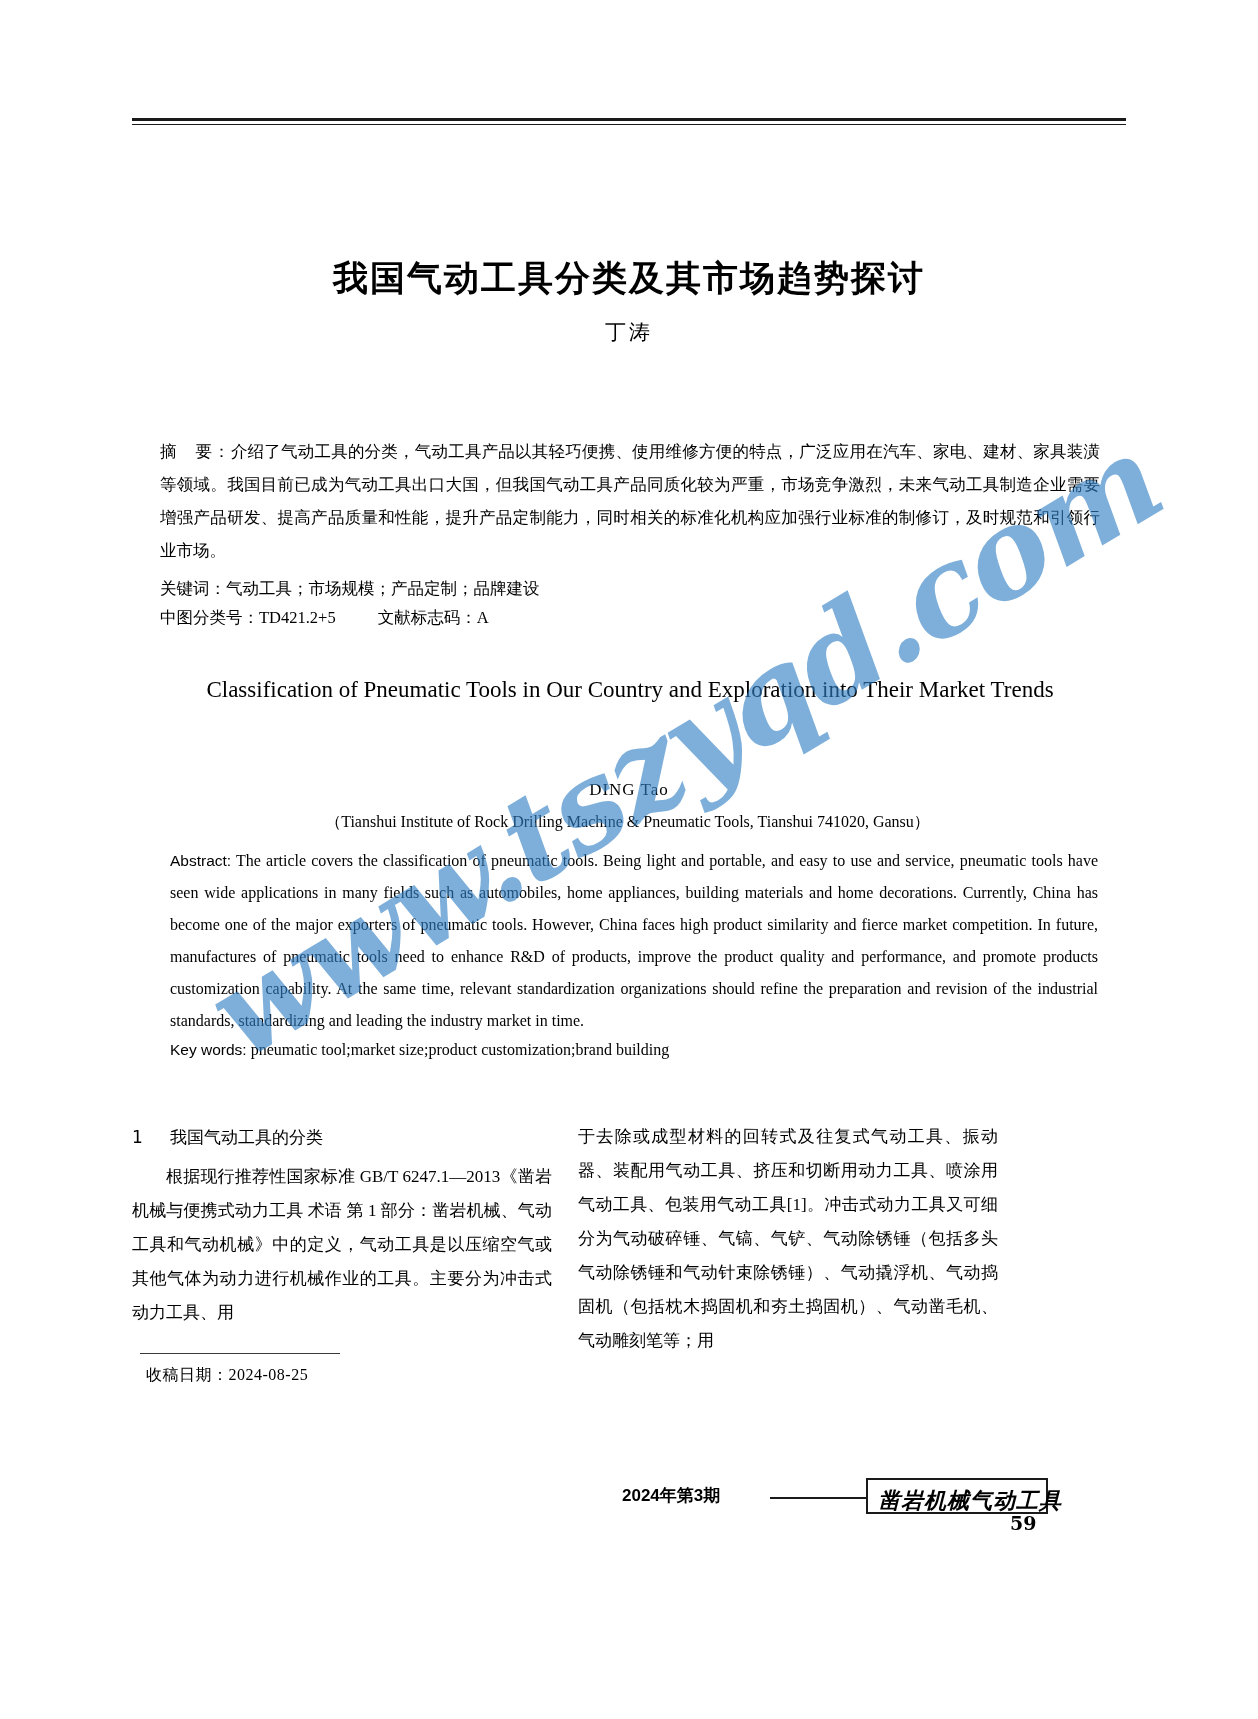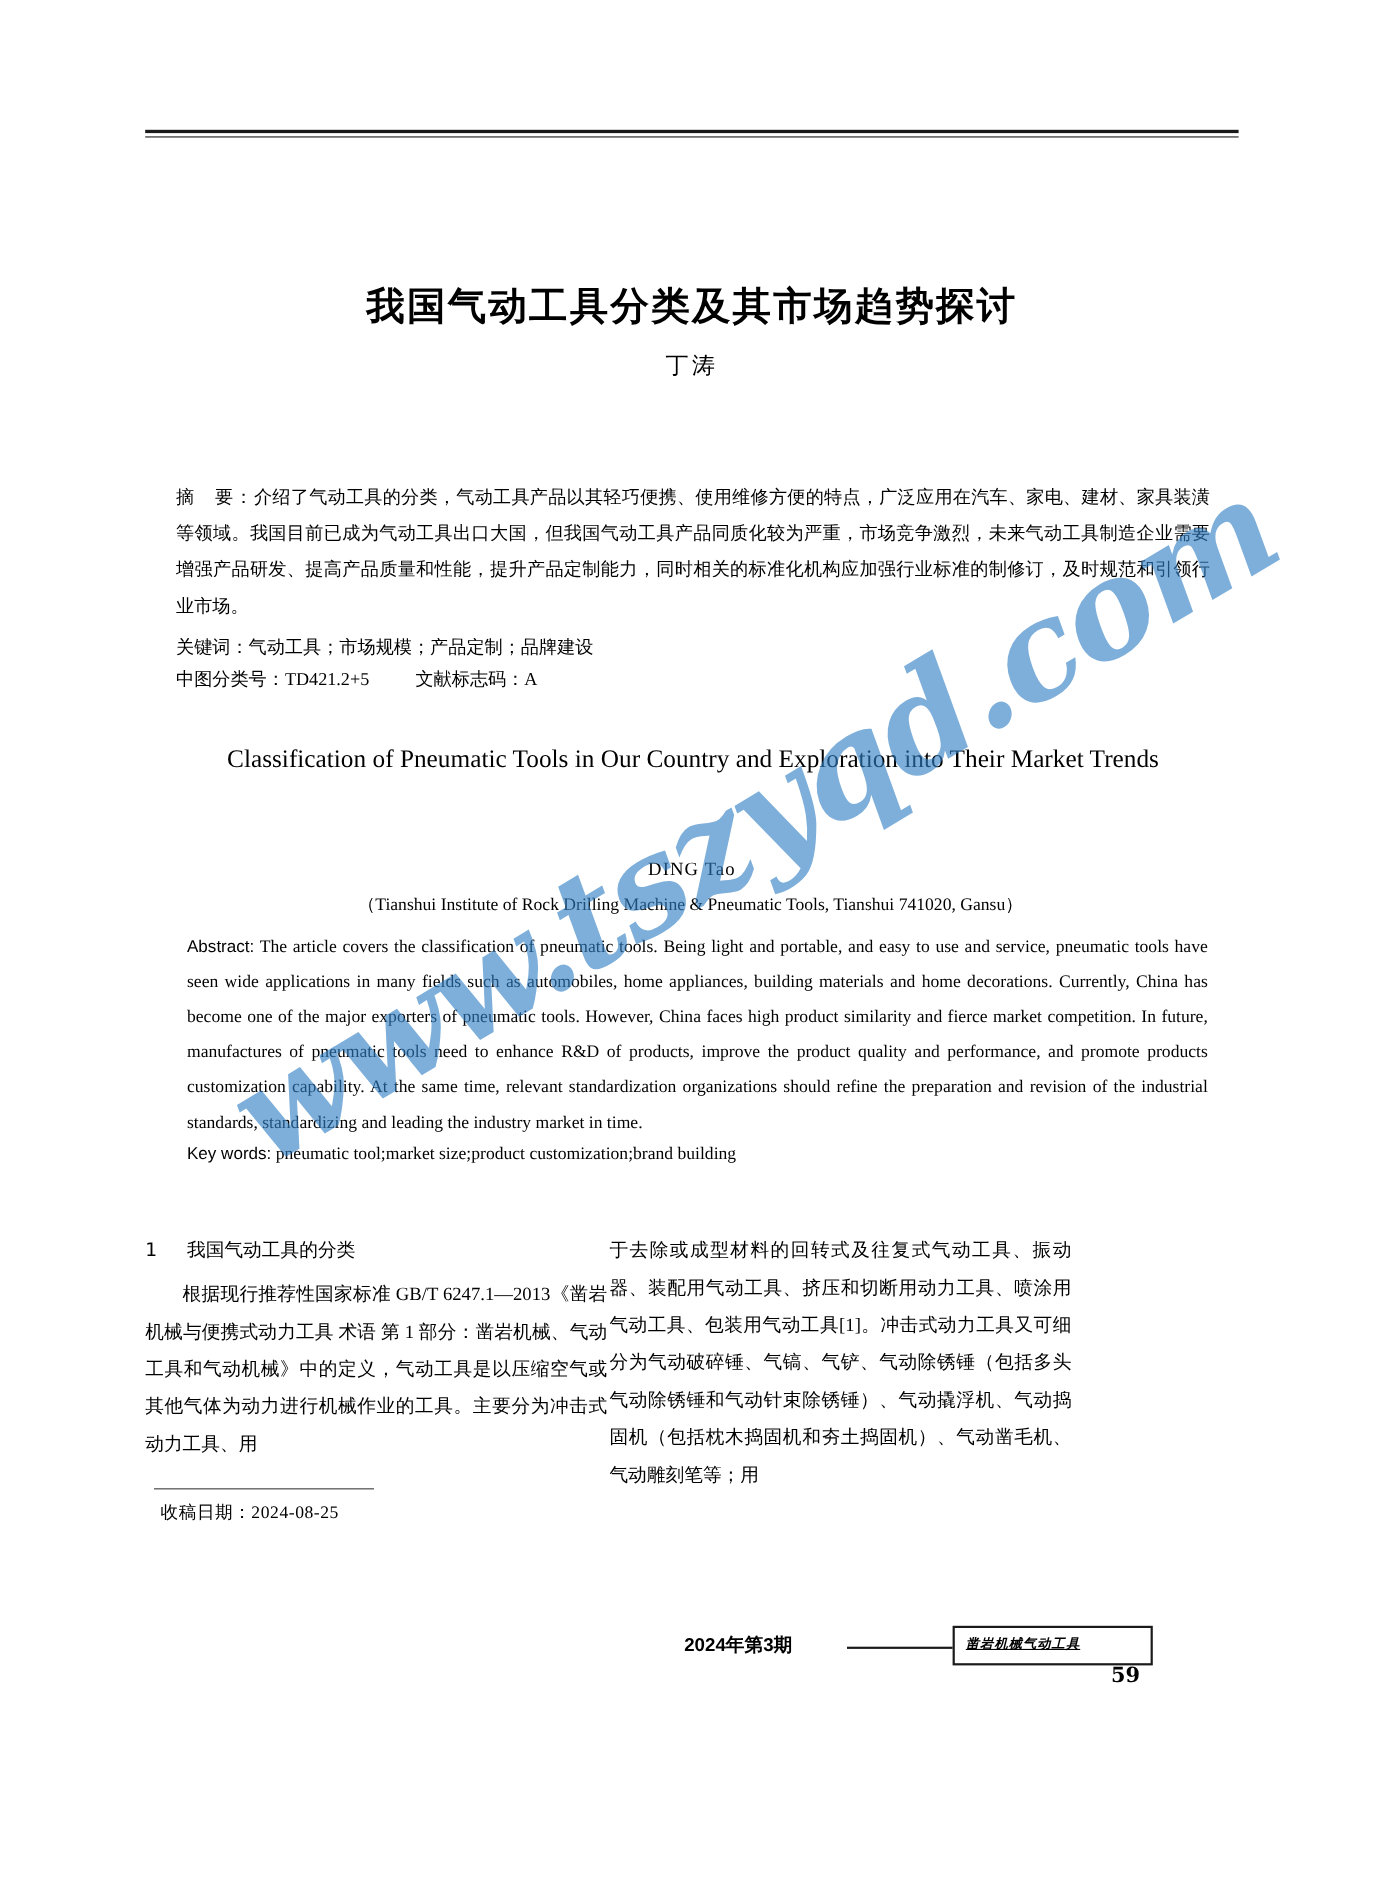--- a/index.html
+++ b/index.html
@@ -157,21 +157,21 @@
   
   .col {
     position: absolute;
     top: 1120px;
     width: 420px;
     font-size: 17px;
     line-height: 34px;
     text-align: justify;
   }
   .col-left { left: 132px; }
-  .col-right { left: 554px; }
+  .col-right { left: 578px; }
 
   .sec-head {
     font-family: "DejaVu Sans", sans-serif;
     font-size: 17px;
     font-weight: normal;
     margin: 0 0 6px 0;
     line-height: 34px;
   }
   .sec-head .num { display: inline-block; width: 38px; }
   .para { text-indent: 2em; margin: 0; }
@@ -225,25 +225,24 @@
     width: 182px;
     height: 36px;
     border: 2px solid #1a1a1a;
     box-sizing: border-box;
   }
   .footer-journal {
     position: absolute;
     left: 878px;
     top: 2px;
     font-family: "DejaVu Serif", serif;
-    font-size: 12px;
+    font-size: 22px;
     font-weight: bold;
     font-style: italic;
     letter-spacing: 1px;
-    text-decoration: underline;
   }
   .footer-page {
     position: absolute;
     left: 1010px;
     top: 0px;
     font-family: "DejaVu Serif", serif;
     font-size: 19px;
     font-weight: bold;
     margin-top: 28px;
   }

